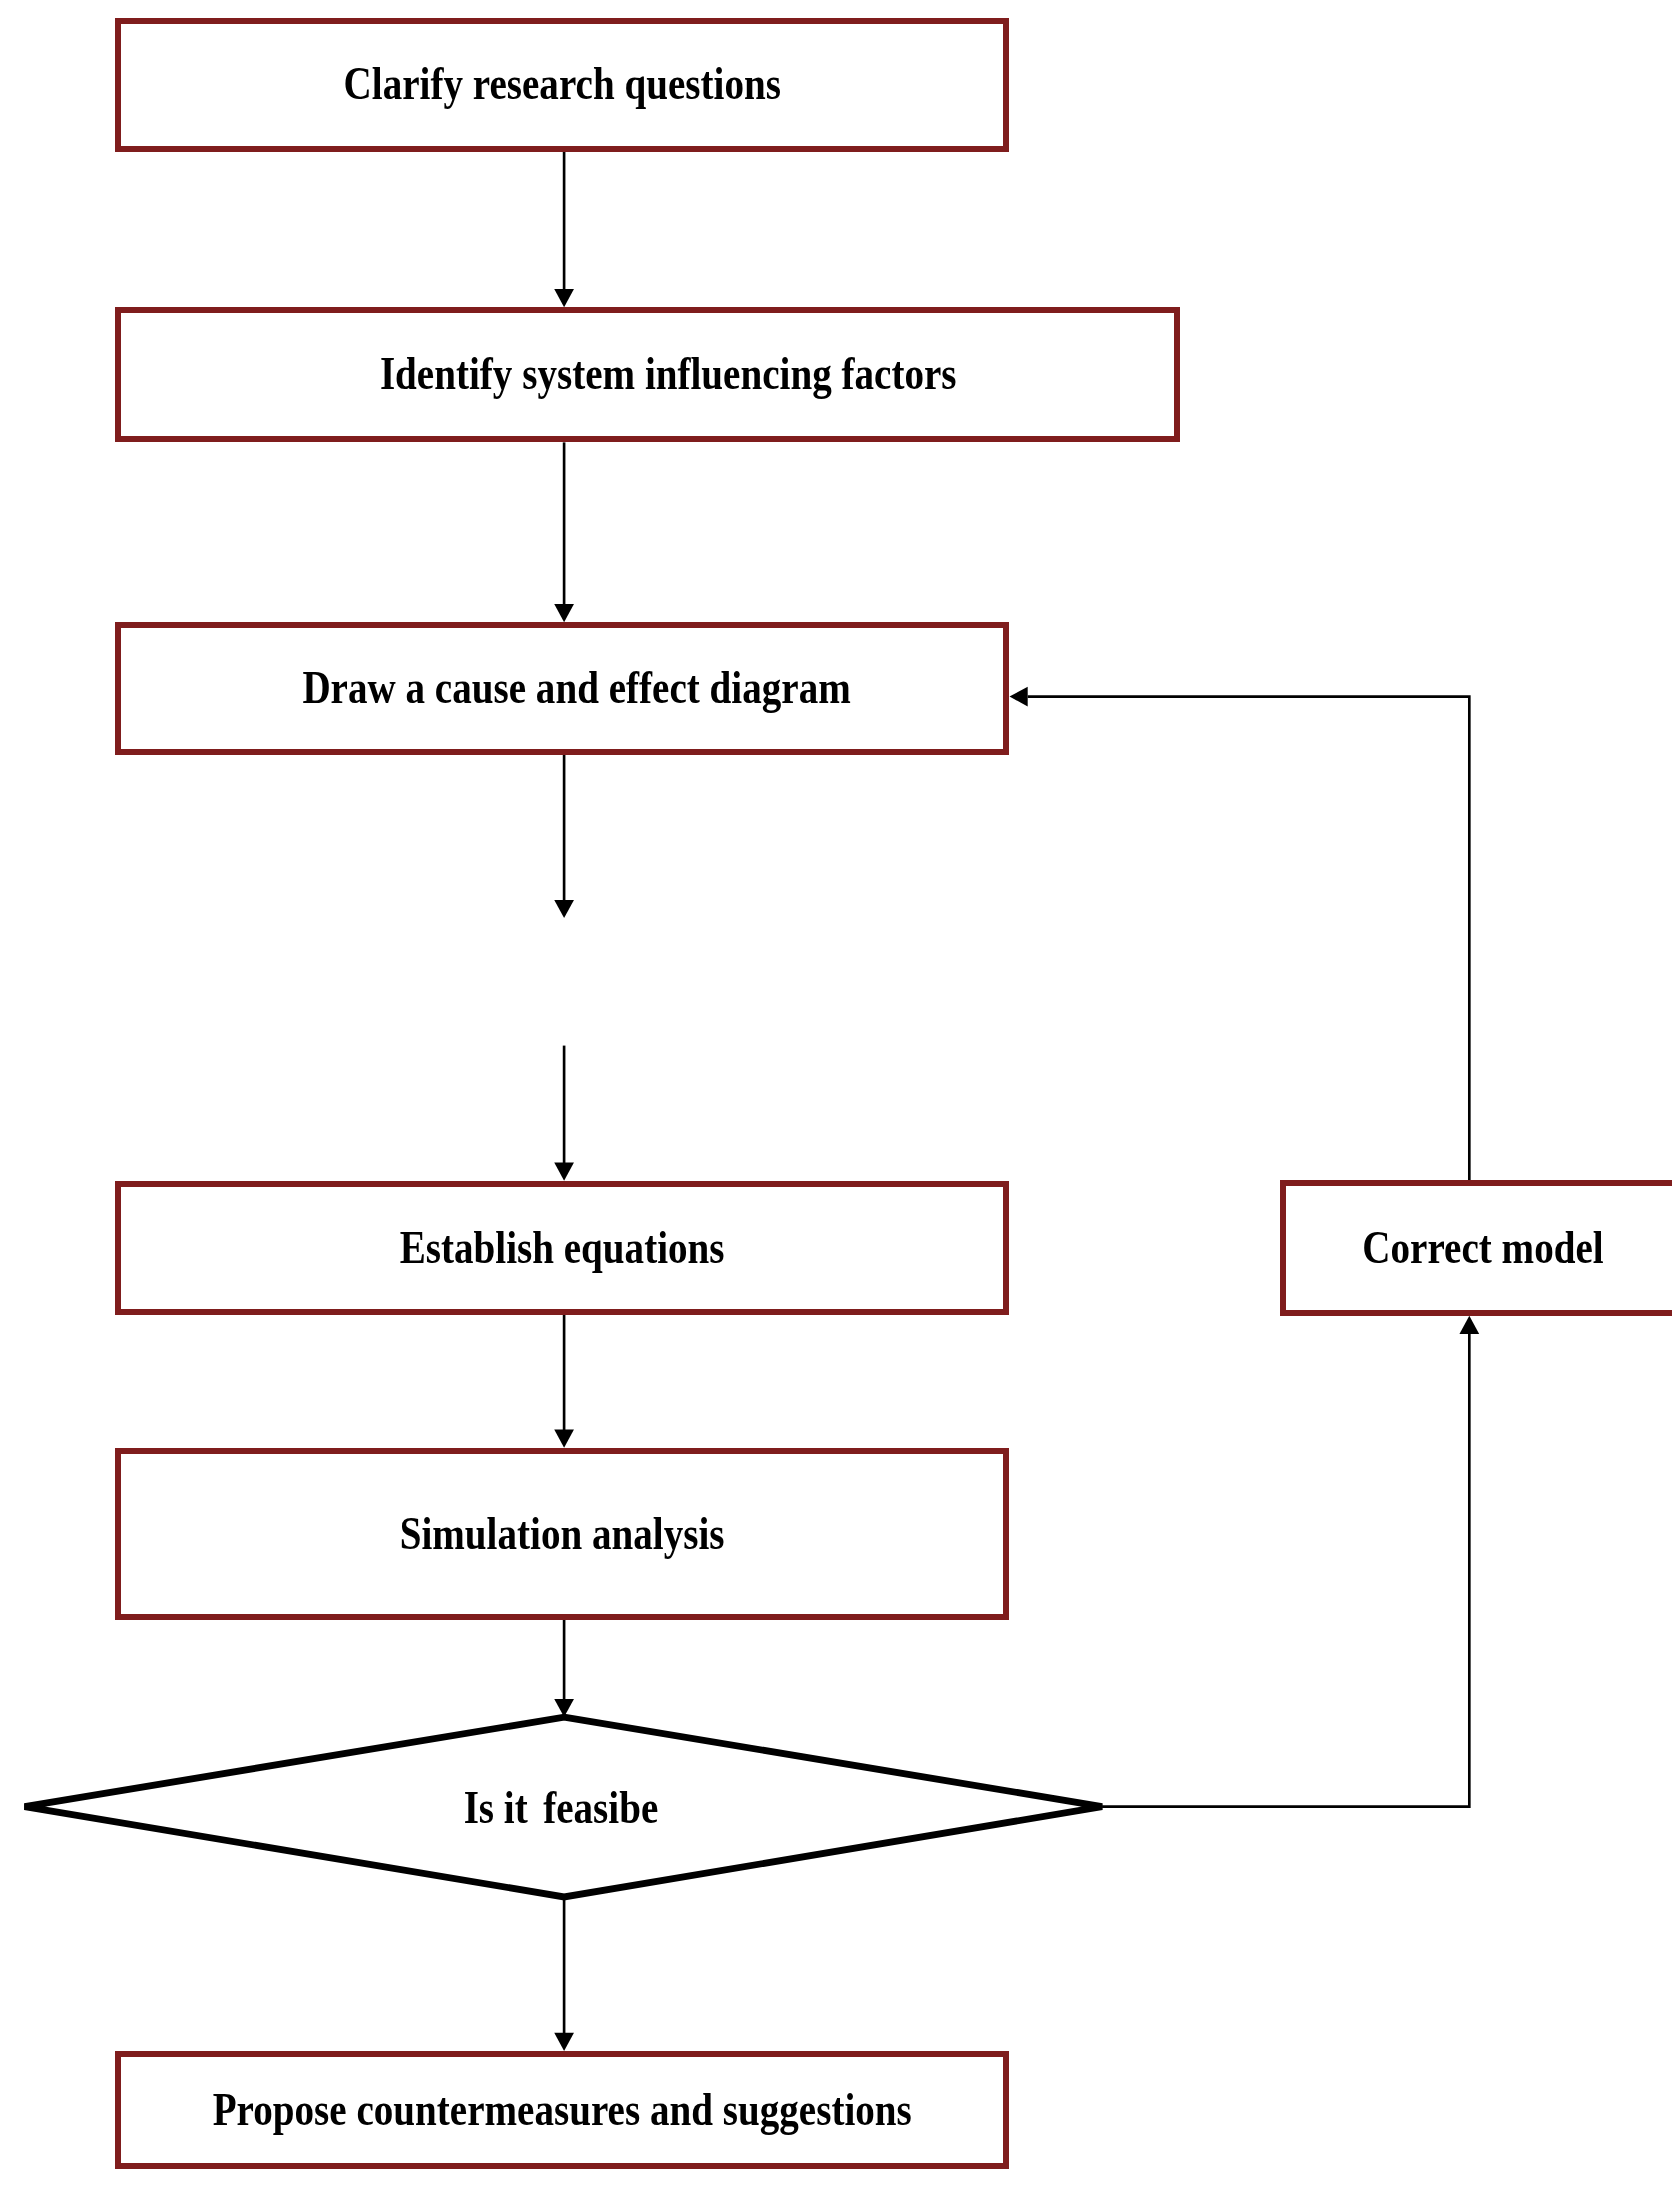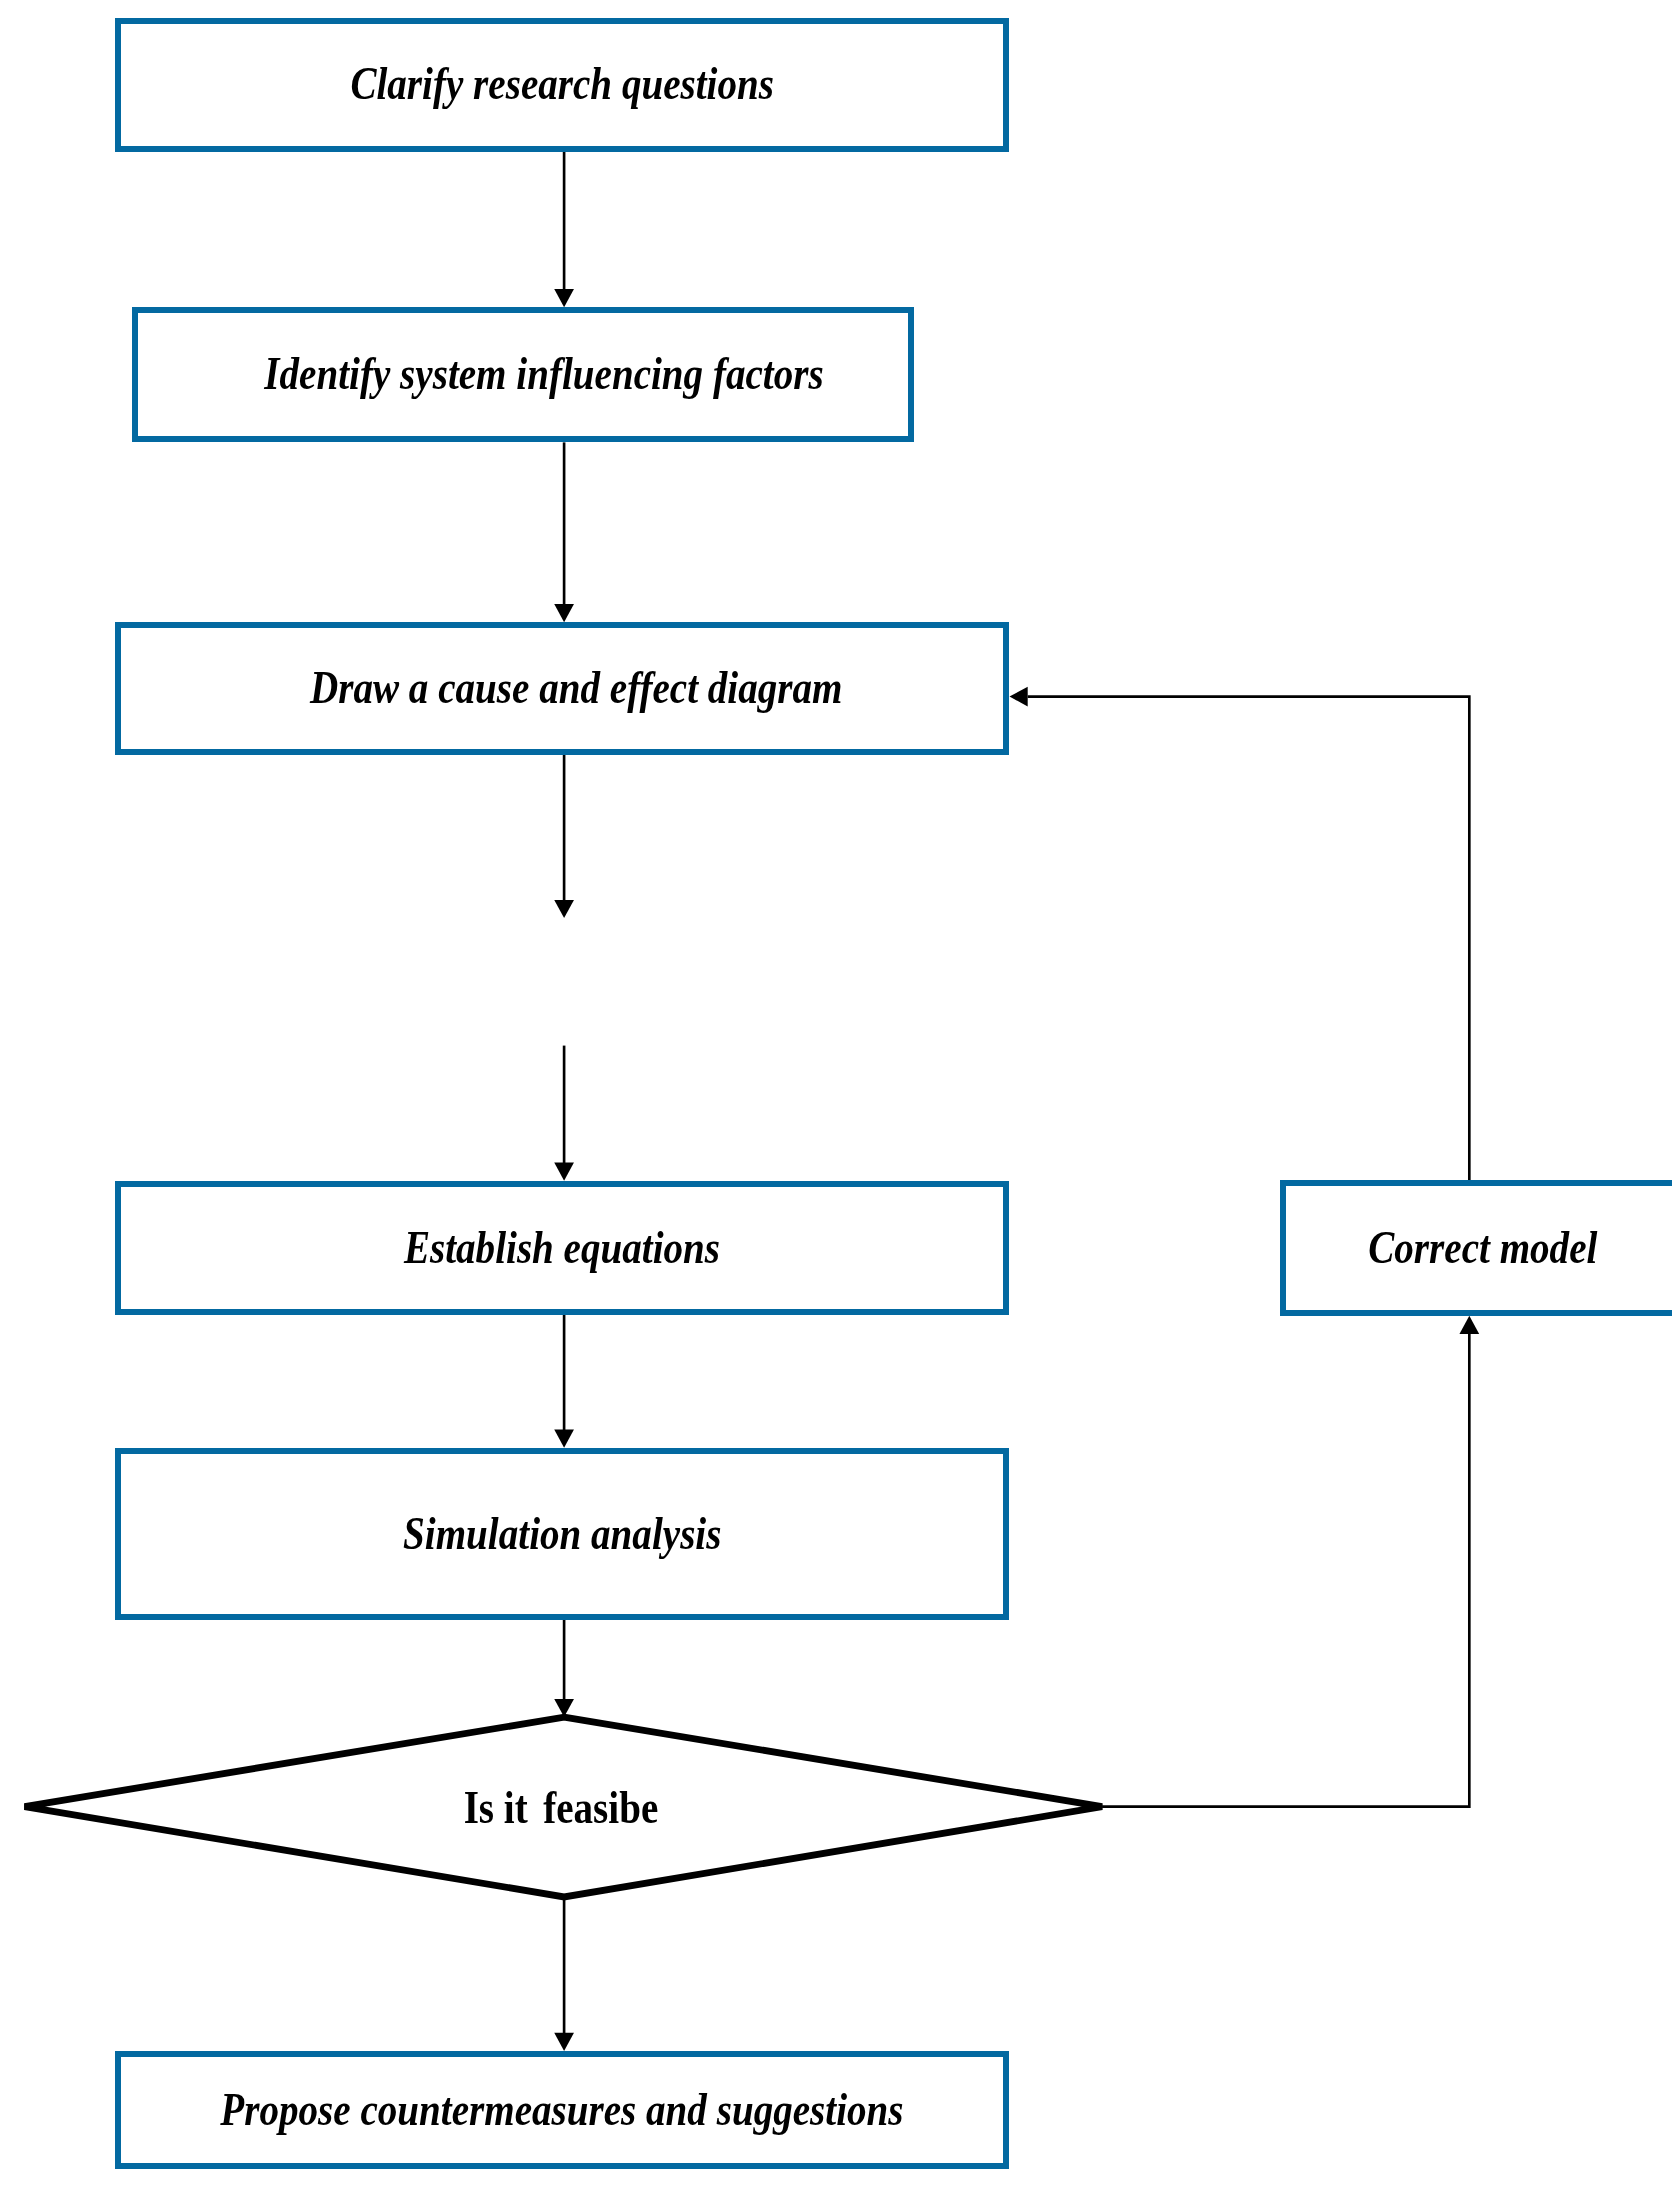--- a/index.html
+++ b/index.html
@@ -18,26 +18,25 @@
   #connector-layer {
     position: absolute;
     left: 0;
     top: 0;
     width: 1673px;
     height: 2205px;
   }
   .node {
     position: absolute;
     box-sizing: border-box;
-    border: 6px solid #0369a1;
+    border: 6px solid #7f1d1d;
     background: #ffffff;
     display: flex;
     align-items: center;
     justify-content: center;
-    font-style: italic;
   }
   .node .label,
   .diamond-label .label {
     display: inline-block;
     font-weight: bold;
     font-size: 46px;
     color: #000000;
     white-space: nowrap;
     transform: scaleX(0.85);
     transform-origin: 50% 50%;
@@ -47,21 +46,21 @@
   .diamond-label {
     position: absolute;
     display: flex;
     flex-direction: row;
     align-items: center;
     justify-content: center;
     background: transparent;
   }
   
   #node-clarify      { left: 115px; top: 17.5px;   width: 894px; height: 134px; }
-  #node-identify     { left: 132px; top: 307px;  width: 782px; height: 135px; padding-left: 42px; }
+  #node-identify     { left: 115px; top: 307px;  width: 1065px; height: 135px; padding-left: 42px; }
   #node-cause-effect { left: 115px; top: 622px;  width: 894px; height: 133px; padding-left: 29px; }
   #node-system-flow  { left: 115px; top: 918px; width: 894px; height: 127px; }
   #node-equations    { left: 115px; top: 1181px; width: 894px; height: 134px; }
   #node-simulation   { left: 115px; top: 1448px; width: 894px; height: 172px; }
   #node-propose      { left: 115px; top: 2051px; width: 894px; height: 118px; }
   #node-correct      { left: 1280px; top: 1180px; width: 406px; height: 136px; }
   #label-feasibility { left: 336px; top: 1734px; width: 455px; height: 148px; }
 </style>
 </head>
 <body>

